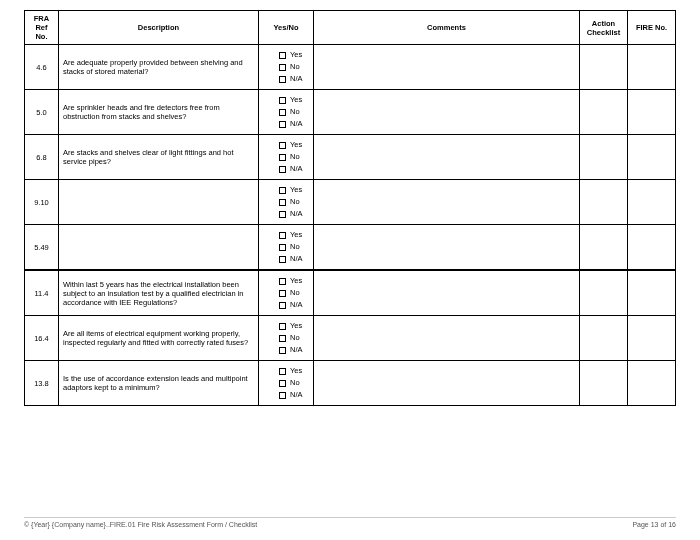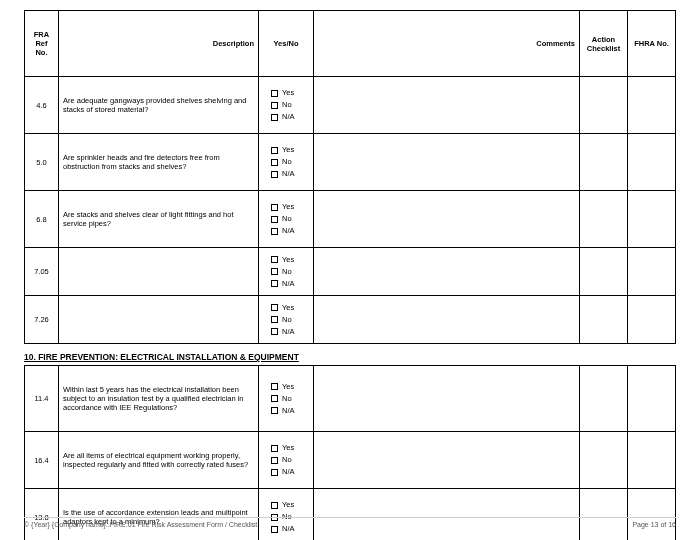--- a/index.html
+++ b/index.html
@@ -17,34 +17,34 @@
   }
   table {
     border-collapse: collapse;
     width: 100%;
     table-layout: fixed;
   }
   th, td {
     border: 1px solid #000;
     font-size: 7.5px;
     vertical-align: middle;
-    padding: 19px 4px;
+    padding: 3px 4px;
   }
   th {
     font-weight: bold;
-    text-align: right;
+    text-align: center;
   }
   th.center, td.center { text-align: center; }
   .col-ref { width: 34px; }
   .col-desc { width: 200px; }
   .col-yn { width: 55px; }
   .col-comments { width: auto; }
   .col-action { width: 48px; }
   .col-fhra { width: 48px; }
-  .yn-cell { padding: 4px 12px; }
+  .yn-cell { padding: 4px 20px; }
   .yn-row { display: flex; align-items: center; gap: 4px; line-height: 12px; }
   .cb {
     width: 7px; height: 7px; border: 1px solid #000; display: inline-block;
     flex-shrink: 0;
   }
   .section-heading {
     font-size: 8.5px;
     font-weight: bold;
     margin: 8px 0 3px 0;
     text-decoration: underline;
@@ -76,27 +76,27 @@
         <col class="col-action">
         <col class="col-fhra">
     </colgroup>
     <thead>
       <tr>
         <th class="center">FRA Ref No.</th>
         <th>Description</th>
         <th class="center">Yes/No</th>
         <th>Comments</th>
         <th class="center">Action Checklist</th>
-        <th class="center">FHRA No.</th>
+        <th class="center">FIRE No.</th>
       </tr>
     </thead>
     <tbody id="tbody1">
         <tr>
           <td class="center">4.6</td>
-          <td>Are adequate gangways provided shelves shelving and stacks of stored material?</td>
+          <td>Are adequate properly provided between shelving and stacks of stored material?</td>
           <td class="yn-cell">
             <div class="yn-row">
               <span class="cb"></span>
               <span>Yes</span>
             </div>
             <div class="yn-row">
               <span class="cb"></span>
               <span>No</span>
             </div>
             <div class="yn-row">
@@ -144,42 +144,42 @@
             <div class="yn-row">
               <span class="cb"></span>
               <span>N/A</span>
             </div>
           </td>
           <td></td>
           <td></td>
           <td></td>
         </tr>
         <tr>
-          <td class="center">7.05</td>
-          <td></td>
-          <td class="yn-cell">
-            <div class="yn-row">
-              <span class="cb"></span>
-              <span>Yes</span>
-            </div>
-            <div class="yn-row">
-              <span class="cb"></span>
-              <span>No</span>
-            </div>
-            <div class="yn-row">
-              <span class="cb"></span>
-              <span>N/A</span>
-            </div>
-          </td>
-          <td></td>
-          <td></td>
-          <td></td>
-        </tr>
-        <tr>
-          <td class="center">7.26</td>
+          <td class="center">9.10</td>
+          <td></td>
+          <td class="yn-cell">
+            <div class="yn-row">
+              <span class="cb"></span>
+              <span>Yes</span>
+            </div>
+            <div class="yn-row">
+              <span class="cb"></span>
+              <span>No</span>
+            </div>
+            <div class="yn-row">
+              <span class="cb"></span>
+              <span>N/A</span>
+            </div>
+          </td>
+          <td></td>
+          <td></td>
+          <td></td>
+        </tr>
+        <tr>
+          <td class="center">5.49</td>
           <td></td>
           <td class="yn-cell">
             <div class="yn-row">
               <span class="cb"></span>
               <span>Yes</span>
             </div>
             <div class="yn-row">
               <span class="cb"></span>
               <span>No</span>
             </div>
@@ -188,21 +188,20 @@
               <span>N/A</span>
             </div>
           </td>
           <td></td>
           <td></td>
           <td></td>
         </tr>
       </tbody>
   </table>
 
-  <div class="section-heading">10. FIRE PREVENTION: ELECTRICAL INSTALLATION &amp; EQUIPMENT</div>
 
   <table>
     <colgroup>
       <col class="col-ref">
         <col class="col-desc">
         <col class="col-yn">
       <col class="col-comments">
         <col class="col-action">
         <col class="col-fhra">
     </colgroup>

